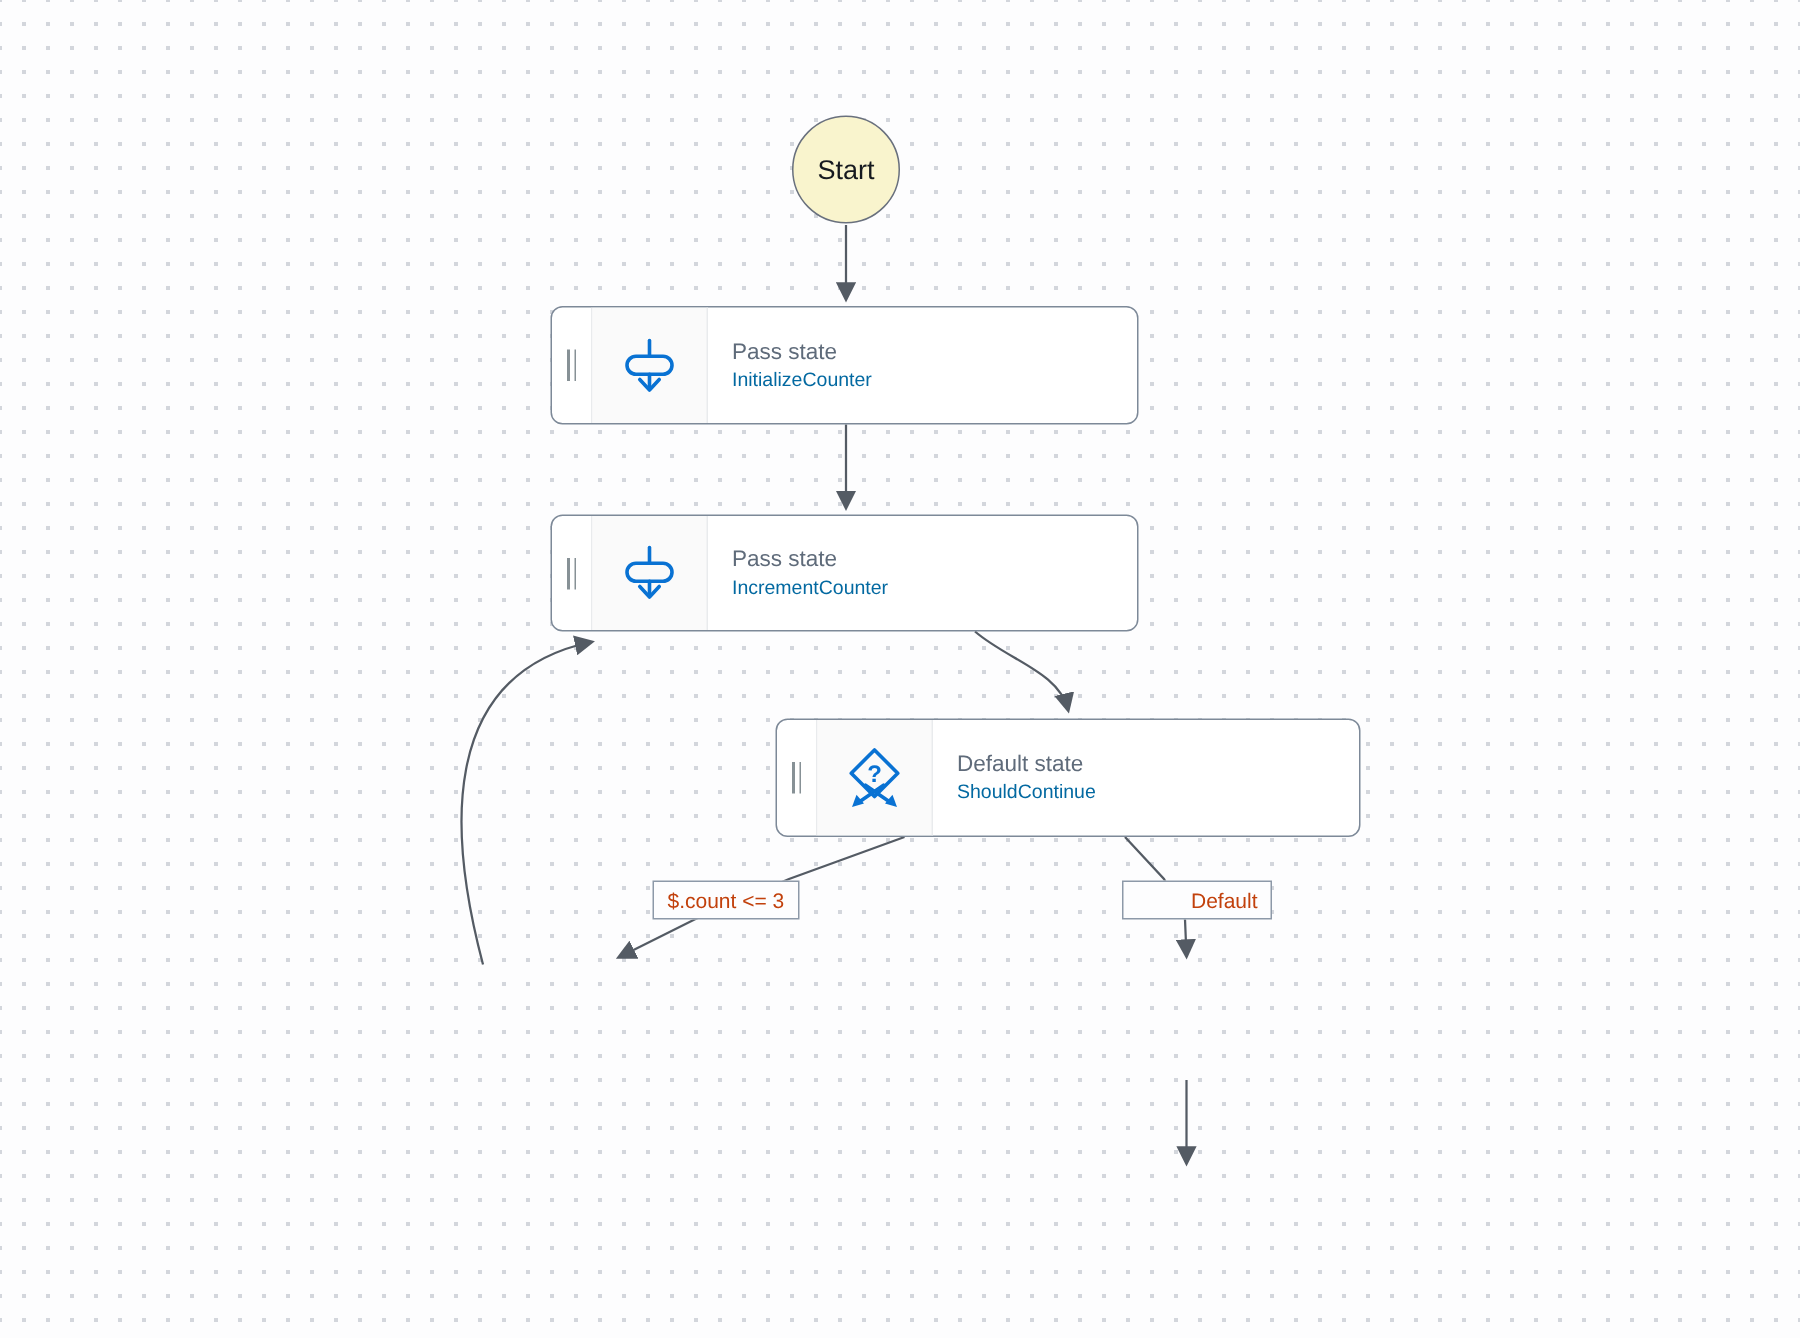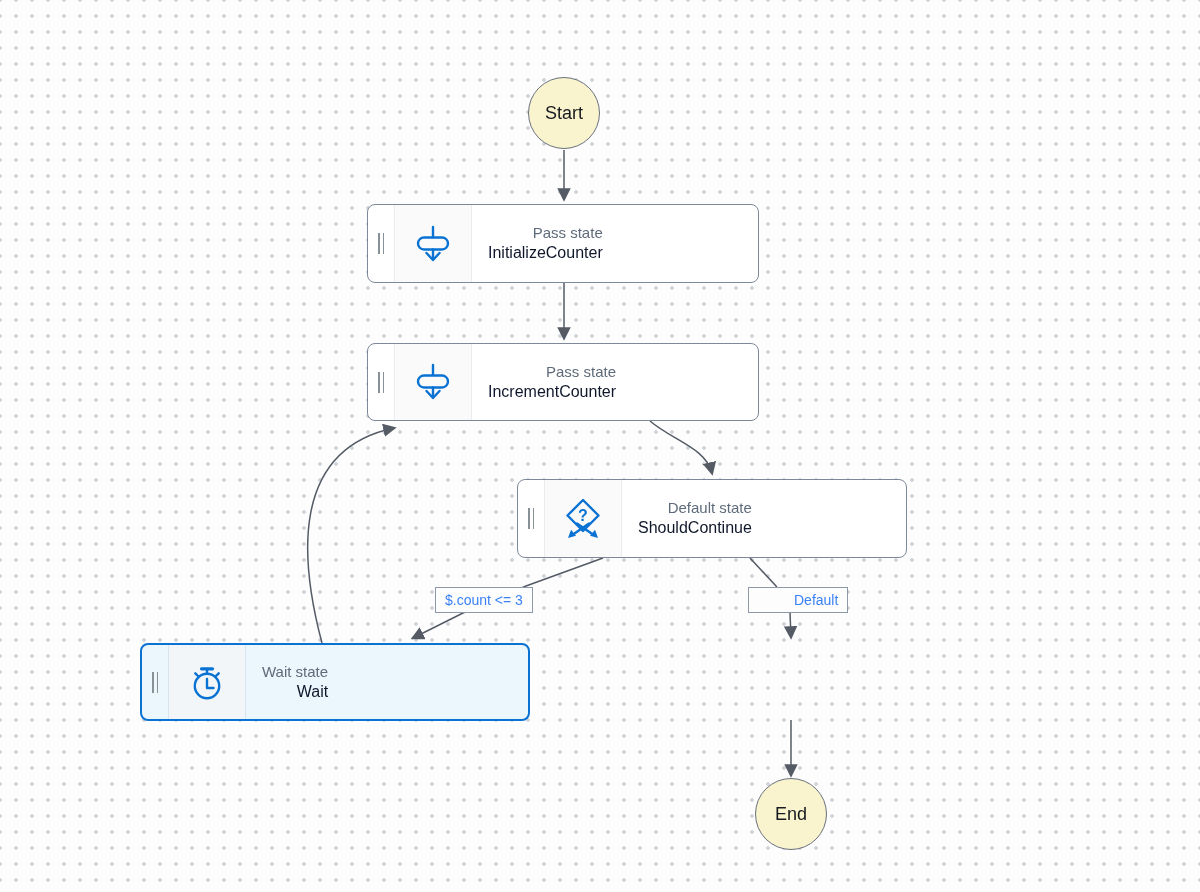--- a/index.html
+++ b/index.html
@@ -31,29 +31,29 @@
   }
   .handle .bar{width:1.5px;height:21px;background:#879196;display:block;}
   .iconcell{
     width:76px;flex:none;background:#fafafa;border-right:1px solid #e9ebed;
     display:flex;align-items:center;justify-content:center;
   }
   .node.selected .handle{border-right-color:#d9e5ee;}
   .node.selected .iconcell{background:#f2f6f8;border-right-color:#d9e5ee;}
   .textcell{
     display:flex;flex-direction:column;justify-content:center;
-    padding-left:16px;gap:3px;min-width:0;text-align:right;
+    padding-left:16px;gap:3px;min-width:0;
   }
   .type-label{font-size:15px;color:#5f6b7a;line-height:1.15;}
-  .state-name{font-size:16px;color:#0f172a;line-height:1.15;}
+  .state-name{font-size:13px;color:#0369a1;line-height:1.15;}
   .edge-label{
     position:absolute;z-index:3;box-sizing:border-box;height:26px;
     display:flex;align-items:center;padding:0 9px;
     background:#fdfdfe;border:1px solid #8d99a8;
-    font-size:14px;color:#3b82f6;white-space:nowrap;
+    font-size:14px;color:#c2410c;white-space:nowrap;
   }
   
   #start{left:528px;top:77px;text-align:center;}
   #end{left:755px;top:778px;}
   #n-init{left:367px;top:204px;width:392px;height:79px;}
   #n-incr{left:367px;top:343px;width:392px;height:78px;}
   #n-choice{left:517px;top:479px;width:390px;height:79px;}
   #n-wait{left:140px;top:643px;width:390px;height:78px;}
   #n-succeed{left:596px;top:642px;width:390px;height:78px;}
   #lbl-count{left:435px;top:587px;}
@@ -137,42 +137,19 @@
         <polygon points="37,41 29,38.7 34,32.8" fill="#0972d3" stroke="none"></polygon>
         <text x="22" y="24" font-size="16" font-weight="700" fill="#0972d3" stroke="none" text-anchor="middle">?</text>
       </svg>
     </div>
     <div class="textcell">
       <div class="type-label">Default state</div>
       <div class="state-name">ShouldContinue</div>
     </div>
   </div>
 
-  <div class="node selected" id="n-wait">
-    <div class="handle">
-        <span class="bar"></span>
-        <span class="bar"></span>
-      </div>
-    <div class="iconcell">
-      <svg width="44" height="44" viewBox="0 0 44 44" fill="none" stroke="#0972d3" stroke-width="2.4" stroke-linecap="round" stroke-linejoin="round">
-        <circle cx="22" cy="26" r="12.2"></circle>
-        <line x1="22" y1="13.8" x2="22" y2="10"></line>
-        <line x1="16.5" y1="8.8" x2="27.5" y2="8.8" stroke-width="3.2"></line>
-        <line x1="10.3" y1="13.3" x2="13" y2="16"></line>
-        <line x1="33.7" y1="13.3" x2="31" y2="16"></line>
-        <polyline points="22,19 22,28 28.5,28"></polyline>
-      </svg>
-    </div>
-    <div class="textcell">
-      <div class="type-label">Wait state</div>
-      <div class="state-name">Wait</div>
-    </div>
-  </div>
 
 
-  <div class="terminal" id="end">
-    <span>End</span>
-  </div>
 
   <div class="edge-label" id="lbl-count">$.count &lt;= 3</div>
   <div class="edge-label" id="lbl-default">Default</div>
 
 </div>
 
 </body></html>

